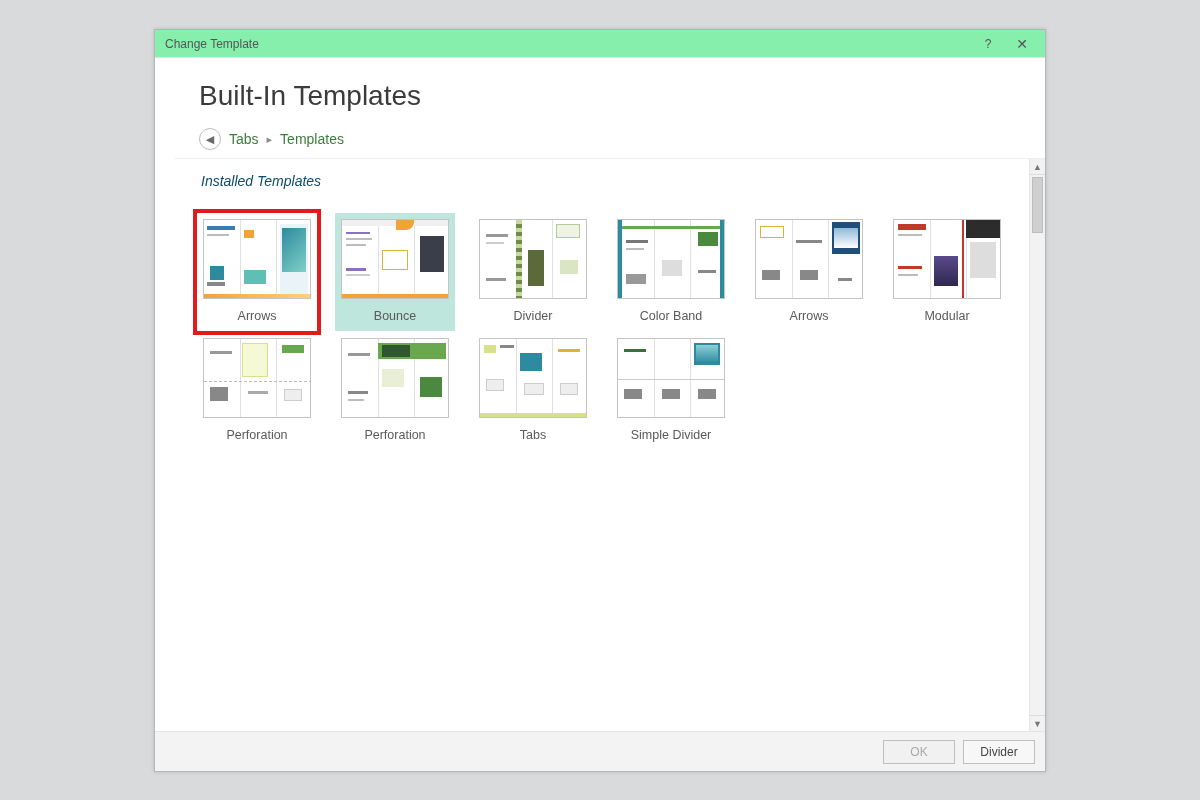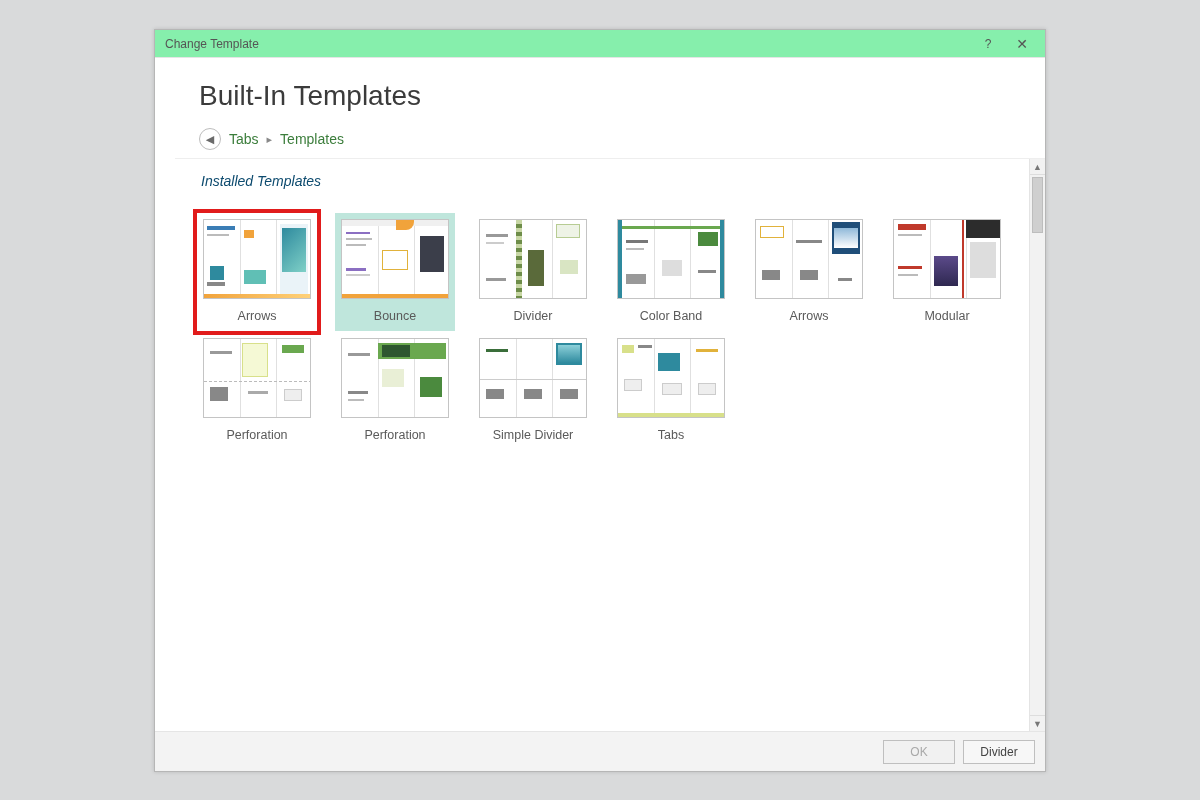--- a/index.html
+++ b/index.html
@@ -347,47 +347,47 @@
               <div class="blk" style="left:6px;top:52px;width:20px;height:3px;background:#888;"></div>
               <div class="blk" style="left:6px;top:60px;width:16px;height:2px;background:#bbb;"></div>
             </div>
             <div class="tpl-label">Perforation</div>
           </div>
 
           <div class="tpl">
             <div class="thumb">
               <div class="fold1"></div>
                 <div class="fold2"></div>
-              <div class="blk" style="left:76px;top:4px;width:26px;height:22px;background:#2e8a9e;"></div>
-              <div class="blk" style="left:78px;top:6px;width:22px;height:18px;background:linear-gradient(#8cd0d9,#2e8a9e);"></div>
-              <div class="blk" style="left:6px;top:10px;width:22px;height:3px;background:#3a6e3a;"></div>
-              <div class="blk" style="left:0;top:40px;width:108px;height:1px;background:#ccc;"></div>
-              <div class="blk" style="left:6px;top:50px;width:18px;height:10px;background:#888;"></div>
-              <div class="blk" style="left:44px;top:50px;width:18px;height:10px;background:#888;"></div>
-              <div class="blk" style="left:80px;top:50px;width:18px;height:10px;background:#888;"></div>
-            </div>
-            <div class="tpl-label">Simple Divider</div>
-          </div>
-
-          <div class="tpl">
-            <div class="thumb">
-              <div class="fold1"></div>
-                <div class="fold2"></div>
               <div class="blk" style="left:4px;top:6px;width:12px;height:8px;background:#d8e08a;"></div>
               <div class="blk" style="left:20px;top:6px;width:14px;height:3px;background:#888;"></div>
               <div class="blk" style="left:40px;top:14px;width:22px;height:18px;background:#2e8a9e;"></div>
               <div class="blk" style="left:78px;top:10px;width:22px;height:3px;background:#e1b23b;"></div>
               <div class="blk" style="left:6px;top:40px;width:18px;height:12px;background:#eee;border:1px solid #ccc;"></div>
               <div class="blk" style="left:44px;top:44px;width:20px;height:12px;background:#eee;border:1px solid #ccc;"></div>
               <div class="blk" style="left:80px;top:44px;width:18px;height:12px;background:#eee;border:1px solid #ccc;"></div>
               <div class="blk" style="left:0;bottom:0;width:108px;height:4px;background:#d8e08a;"></div>
             </div>
             <div class="tpl-label">Tabs</div>
           </div>
 
+          <div class="tpl">
+            <div class="thumb">
+              <div class="fold1"></div>
+                <div class="fold2"></div>
+              <div class="blk" style="left:76px;top:4px;width:26px;height:22px;background:#2e8a9e;"></div>
+              <div class="blk" style="left:78px;top:6px;width:22px;height:18px;background:linear-gradient(#8cd0d9,#2e8a9e);"></div>
+              <div class="blk" style="left:6px;top:10px;width:22px;height:3px;background:#3a6e3a;"></div>
+              <div class="blk" style="left:0;top:40px;width:108px;height:1px;background:#ccc;"></div>
+              <div class="blk" style="left:6px;top:50px;width:18px;height:10px;background:#888;"></div>
+              <div class="blk" style="left:44px;top:50px;width:18px;height:10px;background:#888;"></div>
+              <div class="blk" style="left:80px;top:50px;width:18px;height:10px;background:#888;"></div>
+            </div>
+            <div class="tpl-label">Simple Divider</div>
+          </div>
+
         </div>
       </div>
 
       <div class="scrollbar">
         <div class="sb-btn top">
             <span>▲</span>
           </div>
         <div class="sb-thumb"></div>
         <div class="sb-btn bot">
             <span>▼</span>

